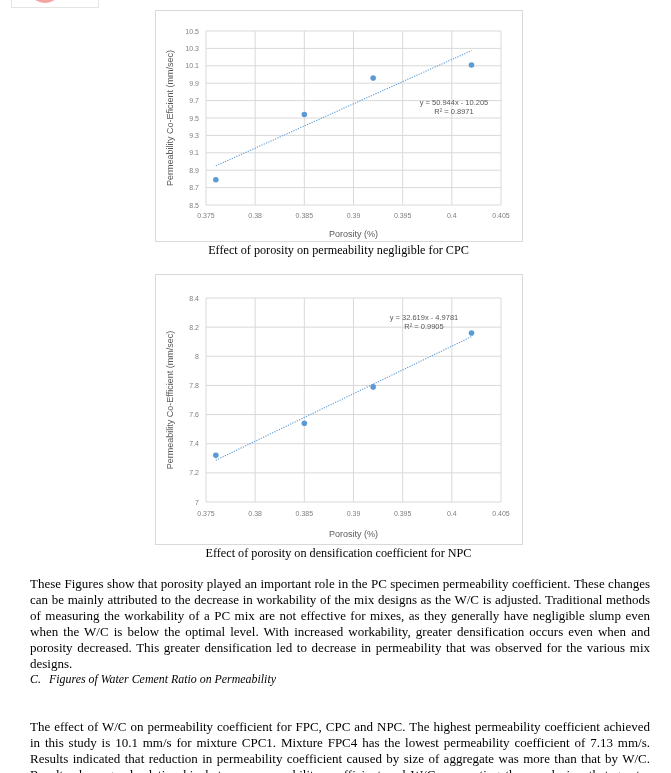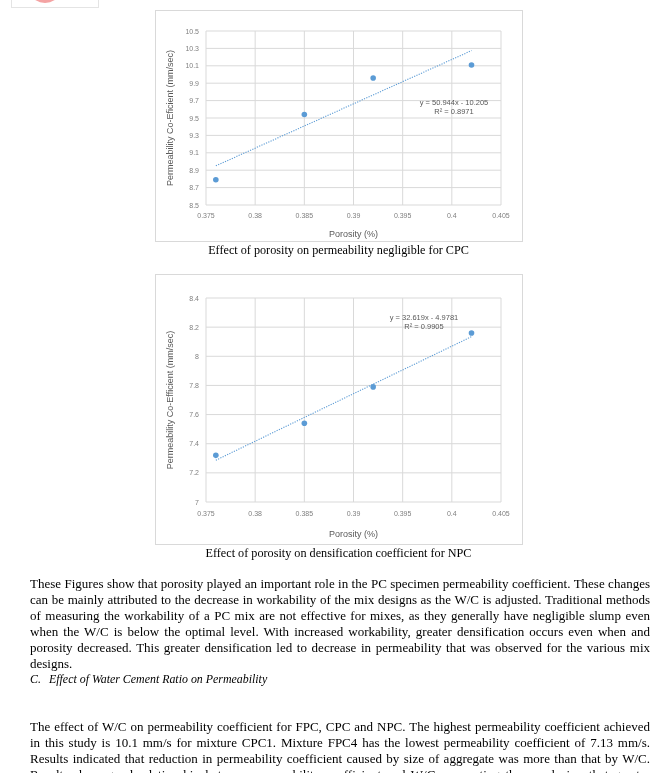--- a/index.html
+++ b/index.html
@@ -122,18 +122,18 @@
       <text x="268" y="54" text-anchor="middle" class="eqlabel">R² = 0.9905</text>
     </svg>
 </div>
 <div class="caption" style="top:546px;">Effect of porosity on densification coefficient for NPC</div>
 
 <div class="para" style="top:576px;">
   <p>These Figures show that porosity played an important role in the PC specimen permeability coefficient. These changes can be mainly attributed to the decrease in workability of the mix designs as the W/C is adjusted. Traditional methods of measuring the workability of a PC mix are not effective for mixes, as they generally have negligible slump even when the W/C is below the optimal level. With increased workability, greater densification occurs even when and porosity decreased. This greater densification led to decrease in permeability that was observed for the various mix designs.</p>
 </div>
 
 <div class="heading" style="top:671px;">
-  <span class="num">C.</span><span>Effect of Water Cement Ratio on Permeability</span>
+  <span class="num">C.</span><span>Figures of Water Cement Ratio on Permeability</span>
 </div>
 
 <div class="para" style="top:686px;margin-top:33px;">
   <p>The effect of W/C on permeability coefficient for FPC, CPC and NPC. The highest permeability coefficient achieved in this study is 10.1 mm/s for mixture CPC1. Mixture FPC4 has the lowest permeability coefficient of 7.13 mm/s. Results indicated that reduction in permeability coefficient caused by size of aggregate was more than that by W/C. Results show good relationship between permeability coefficient and W/C, supporting the conclusion that greater workability leads to a denser specimen with smaller permeability coefficient. Lab mixes had the highest permeability coefficient, had the lowest W/C.</p>
 </div>
 
 </body></html>

